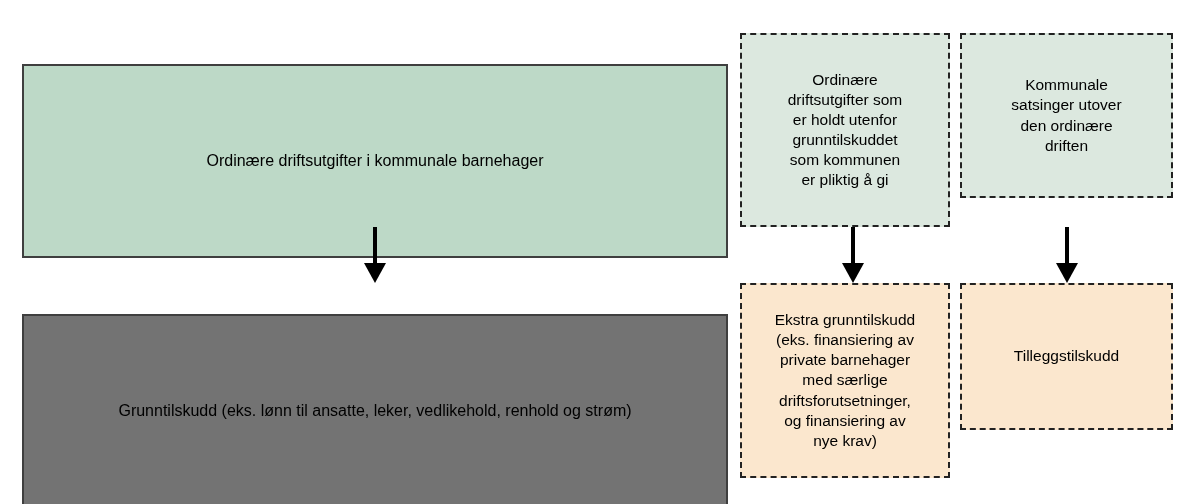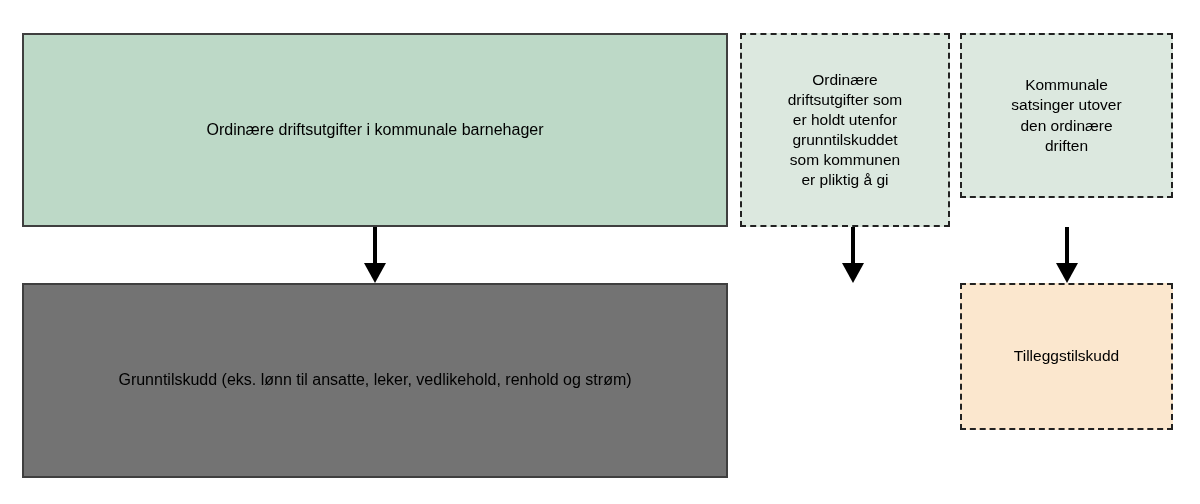--- a/index.html
+++ b/index.html
@@ -36,20 +36,21 @@
   }
 
   .node-text {
     display: block;
     white-space: pre-line;
   }
 
   
   .node.solid {
     border: 2px solid #3f3f3f;
+    margin-top: 31px;
   }
 
   
   .node.dashed {
     border: 2px dashed #222222;
   }
 
   
   #node-ordinaere-driftsutgifter {
     left: 22px;
@@ -143,18 +144,27 @@
 
   <svg class="arrow" id="arrow-tertiary" viewBox="0 0 26 56">
     <line x1="13" y1="0" x2="13" y2="38" stroke="#000000" stroke-width="4"></line>
     <polygon points="2,36 24,36 13,56" fill="#000000"></polygon>
   </svg>
 
   <div class="node solid" id="node-grunntilskudd" style="background:#737373;">
     <span class="node-text">Grunntilskudd (eks. lønn til ansatte, leker, vedlikehold, renhold og strøm)</span>
   </div>
 
+  <div class="node dashed" id="node-ekstra-grunntilskudd" style="background:#fbe7ce;">
+    <span class="node-text">Ekstra grunntilskudd
+(eks. finansiering av
+private barnehager
+med særlige
+driftsforutsetninger,
+og finansiering av
+nye krav)</span>
+  </div>
 
   <div class="node dashed" id="node-tilleggstilskudd" style="background:#fbe7ce;">
     <span class="node-text">Tilleggstilskudd</span>
   </div>
 
 </div>
 
 </body></html>

